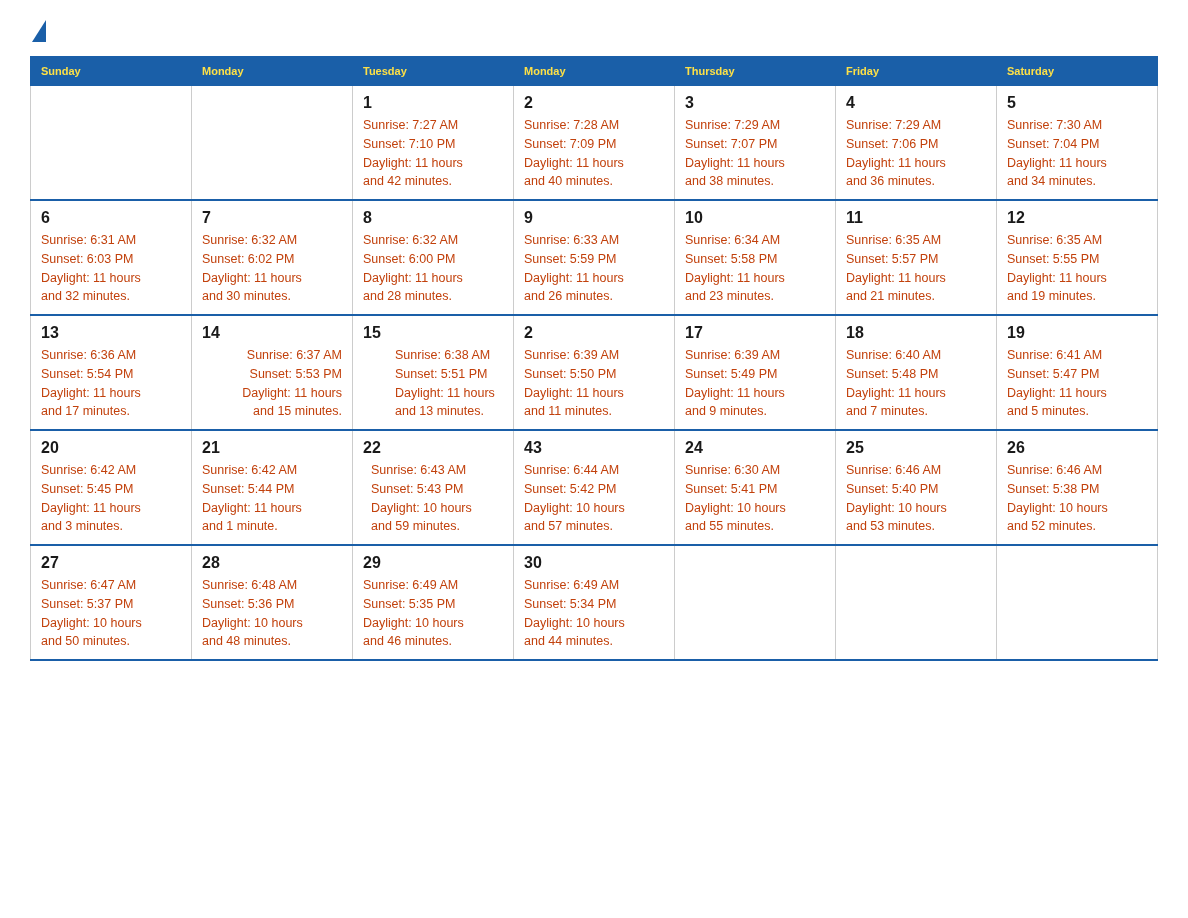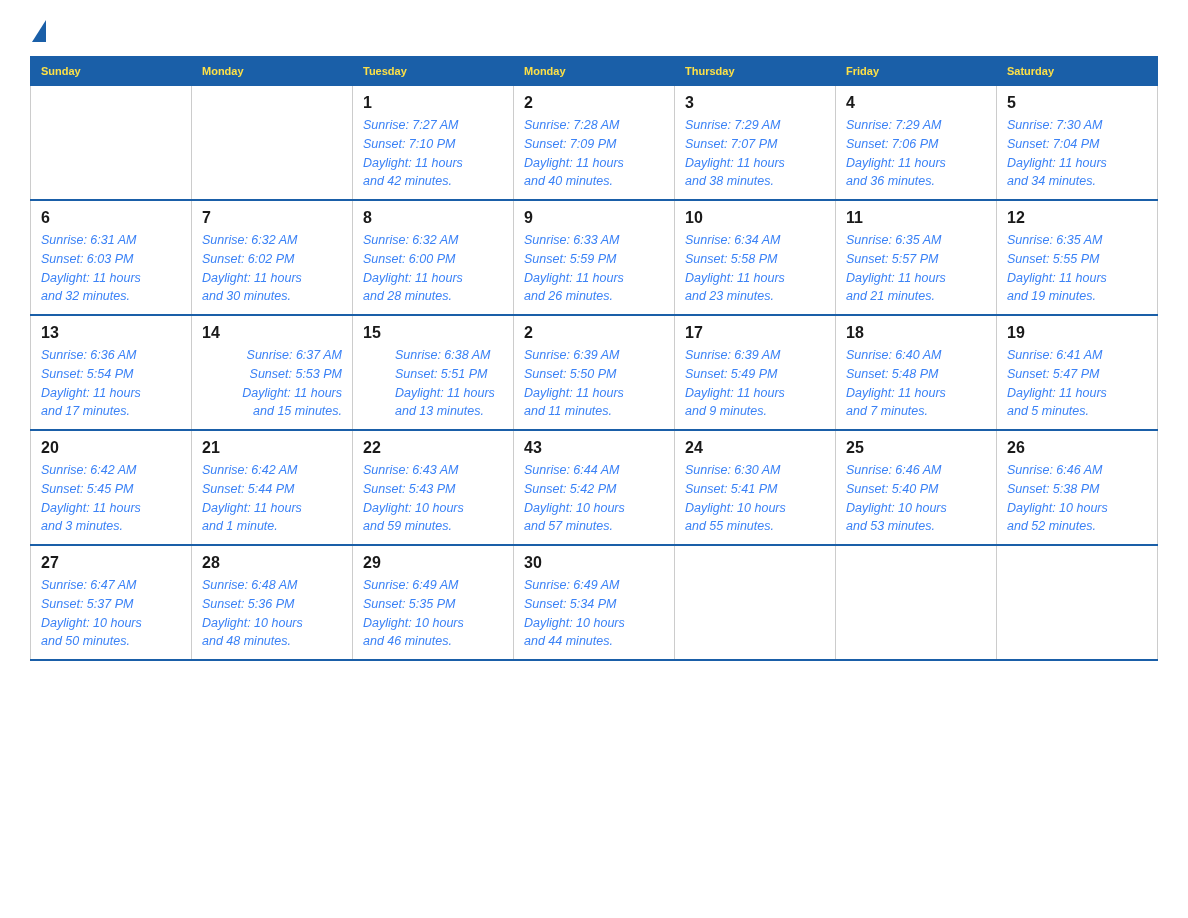--- a/index.html
+++ b/index.html
@@ -88,23 +88,22 @@
     }
     .day-number {
       font-size: 16px;
       font-weight: bold;
       color: #1a1a1a;
       display: block;
       margin-bottom: 4px;
     }
     .day-info {
       font-size: 12.5px;
-      color: #3b82f6;
+      color: #c2410c;
       line-height: 1.5;
-      font-style: italic;
     }
     .empty-cell {
       background: #fff;
     }
   </style>
 </head>
 <body>
 
 <div class="header">
   <div class="logo">
@@ -284,21 +283,21 @@
         </td>
         <td>
           <span class="day-number">21</span>
           <div class="day-info" style="white-space: pre-line;">Sunrise: 6:42 AM
 Sunset: 5:44 PM
 Daylight: 11 hours
 and 1 minute.</div>
         </td>
         <td>
           <span class="day-number">22</span>
-          <div class="day-info" style="white-space: pre-line;">Sunrise: 6:43 AM
+          <div class="day-info" style="white-space: pre-line; margin-left: 8px;">Sunrise: 6:43 AM
 Sunset: 5:43 PM
 Daylight: 10 hours
 and 59 minutes.</div>
         </td>
         <td>
           <span class="day-number">43</span>
           <div class="day-info" style="white-space: pre-line;">Sunrise: 6:44 AM
 Sunset: 5:42 PM
 Daylight: 10 hours
 and 57 minutes.</div>

